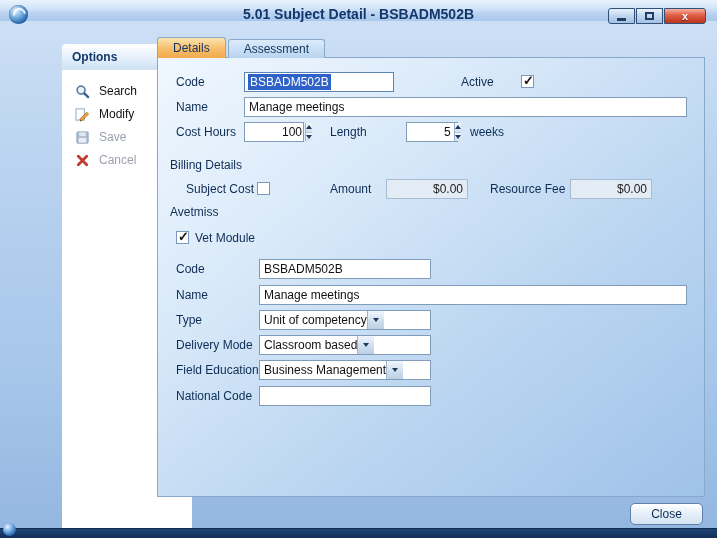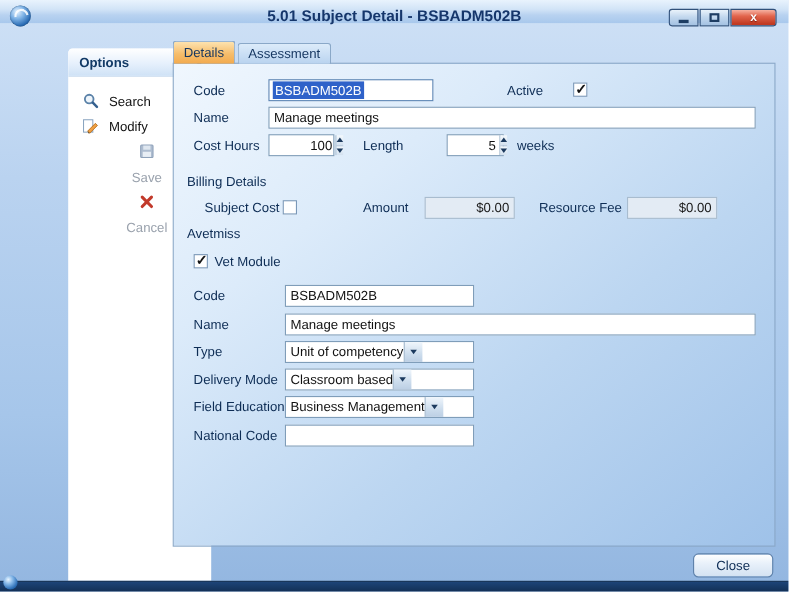--- a/index.html
+++ b/index.html
@@ -37,29 +37,29 @@
 
   
   .sidebar { position:absolute; left:14px; top:44px; width:130px; height:484px;
     background:#ffffff; border-radius:4px 4px 0 0;margin-left:48px; }
   .options-header { height:26px; display:flex; align-items:center; justify-content:space-between;
     padding:0 9px 0 10px; font-weight:bold; color:#123a66; cursor:default;
     background:linear-gradient(#ffffff,#e6f0fc 55%,#cfe2f6); border-bottom:1px solid #d5e3f2;
     border-radius:4px 4px 0 0; }
   .chevron { color:#2f5f96; font-size:13px; display:inline-block; transform:rotate(-90deg); cursor:pointer; }
   .side-items { padding-top:10px; }
-  .side-item { display:flex; align-items:center; gap:9px; padding:4px 0 4px 13px; cursor:pointer; }
+  .side-item { display:flex; align-items:flex-start; gap:9px; padding:4px 0 4px 13px; cursor:pointer; }
   .side-item .lbl { color:#111; }
-  .side-item.disabled { cursor:default;flex-direction:column; }
+  .side-item.disabled { cursor:default; }
   .side-item.disabled .lbl { color:#9aa2ad; }
   .side-item svg { flex:0 0 auto; }
 
   
   .tabs { position:absolute; left:157px; top:37px; height:21px; display:flex; align-items:flex-end; z-index:2; }
-  .tab { height:19px; line-height:18px; padding:0 9px; border:1px solid #8aa8c8; border-bottom:none;
+  .tab { height:19px; line-height:18px; padding:0 15px; border:1px solid #8aa8c8; border-bottom:none;
     border-radius:3px 3px 0 0; margin-right:2px; cursor:pointer; color:#14355f;
     background:linear-gradient(#dcebfa,#b9d3ef); }
   .tab.active { height:21px; line-height:20px;
     background:linear-gradient(#fde3b0 0%,#f6bd6b 55%,#f2aa4e 100%); }
 
   
   .panel { position:absolute; left:157px; top:57px; width:548px; height:440px;
     border:1px solid #8aa8c8;
     background:linear-gradient(to bottom right,#f0f7fe 0%,#dcebfa 28%,#bcd6f1 62%,#9fc2e9 100%); }
   .flabel { position:absolute; line-height:20px; color:#0e2d55; white-space:nowrap; }

